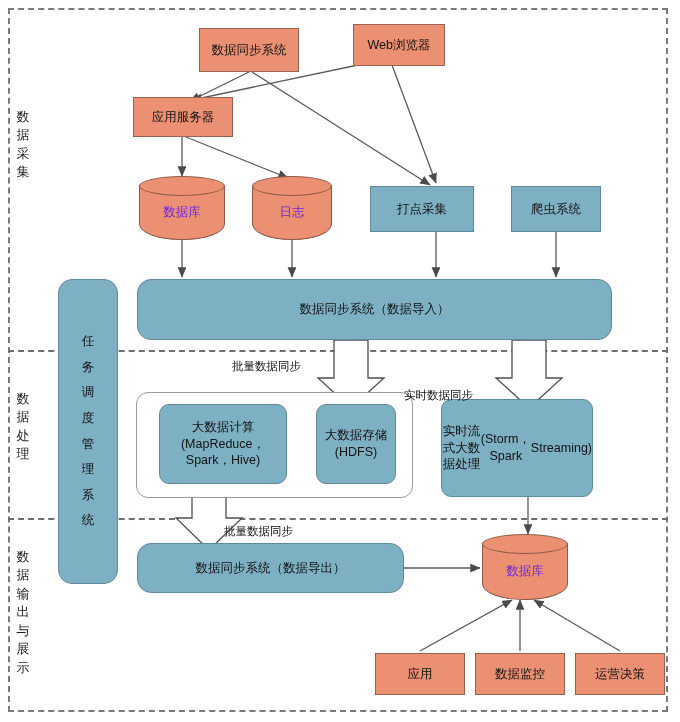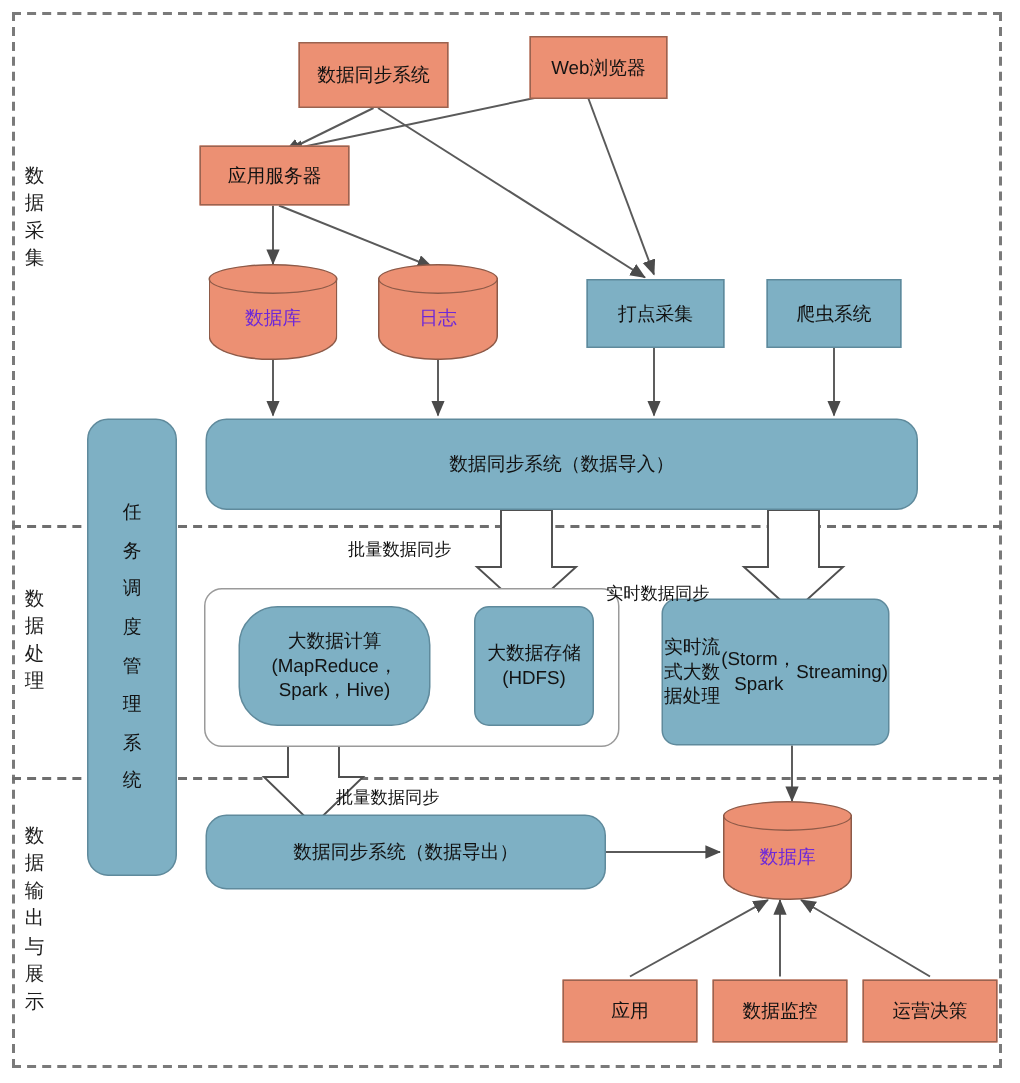--- a/index.html
+++ b/index.html
@@ -160,21 +160,21 @@
     <div class="top"></div>
     <div class="label">数据库</div>
   </div>
 
   <div class="cyl" style="left:252px;top:176px;width:80px;height:64px;">
     <div class="body"></div>
     <div class="top"></div>
     <div class="label">日志</div>
   </div>
 
-  <div class="node blue" style="left:391px;top:186px;width:92px;height:46px;">
+  <div class="node blue" style="left:370px;top:186px;width:104px;height:46px;">
     <span>打点采集</span>
   </div>
 
   <div class="node blue" style="left:511px;top:186px;width:90px;height:46px;">
     <span>爬虫系统</span>
   </div>
 
   <div class="node blue rounded-lg" style="left:137px;top:279px;width:475px;height:61px;">
     <span>数据同步系统（数据导入）</span>
   </div>
@@ -187,21 +187,21 @@
       <span>度</span>
       <span>管</span>
       <span>理</span>
       <span>系</span>
       <span>统</span>
     </div>
   </div>
 
   <div class="plainbox" style="position:absolute;left:136px;top:392px;width:275px;height:104px;"></div>
 
-  <div class="node blue rounded" style="left:159px;top:404px;width:128px;height:80px;flex-direction:column;border-radius:26px;">
+  <div class="node blue rounded" style="left:159px;top:404px;width:128px;height:80px;flex-direction:column;">
     <span>大数据计算</span>
     <span>(MapReduce，</span>
     <span>Spark，Hive)</span>
   </div>
 
   <div class="node blue rounded" style="left:316px;top:404px;width:80px;height:80px;flex-direction:column;text-align:center;">
     <span>大数据存储</span>
     <span>(HDFS)</span>
   </div>
 

